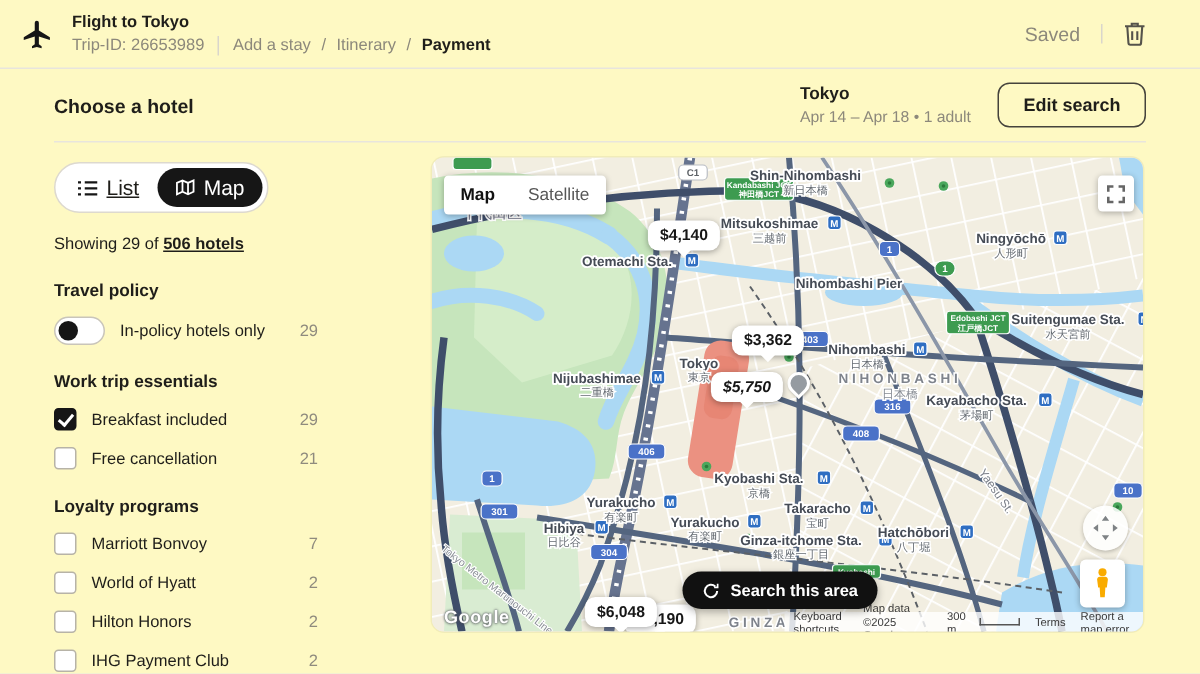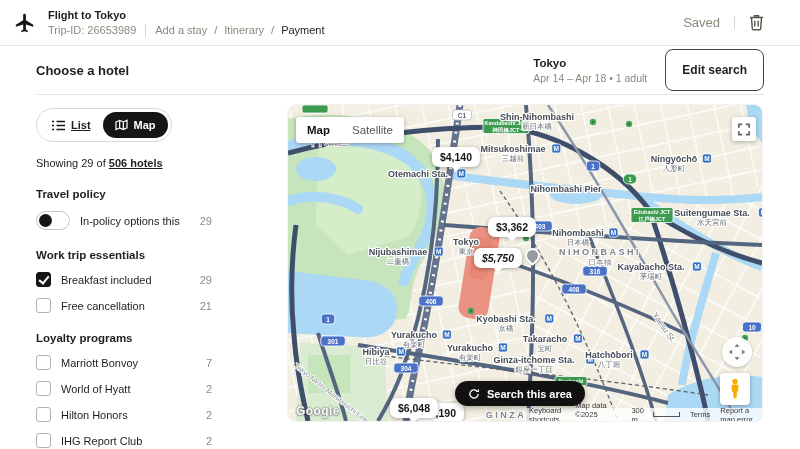--- a/index.html
+++ b/index.html
@@ -1,47 +1,47 @@
 <!DOCTYPE html>
 <html><head>
 <meta charset="utf-8">
 <style>
   html,body{margin:0;padding:0;background:#e9e7e0;}
-  .page{position:relative;width:800px;height:449px;background:#ffffff;overflow:hidden;
+  .page{position:relative;width:800px;height:449px;background:#fef9c3;overflow:hidden;
         font-family:"Liberation Sans",sans-serif;color:#1f1e1a;}
   
   .topbar{height:46px;display:flex;align-items:center;justify-content:space-between;
           padding:0 36px 0 14px;border-bottom:1px solid #e8e5dd;box-sizing:border-box;}
   .brand{display:flex;align-items:center;gap:12px;}
   .trip-title{font-size:11px;font-weight:700;}
   .trip-meta{display:flex;align-items:center;gap:9px;font-size:11px;color:#8c887b;margin-top:3px;}
   .vdiv{width:1px;height:13px;background:#d9d6cc;}
   .crumbs{display:flex;align-items:center;gap:7px;}
   .crumbs a{color:#8c887b;text-decoration:none;cursor:pointer;}
   .crumbs .slash{color:#8c887b;}
-  .crumbs a.active{color:#1f1e1a;font-weight:400;}
+  .crumbs a.active{color:#1f1e1a;font-weight:700;}
   .top-right{display:flex;align-items:center;gap:14px;}
   .saved{font-size:13px;color:#8c887b;}
   .icon-btn{background:none;border:none;padding:0;cursor:pointer;display:flex;align-items:center;}
   
   .subheader{margin:0 36px;height:48px;display:flex;align-items:center;justify-content:space-between;
              border-bottom:1px solid #e8e5dd;}
   .page-title{font-size:13px;font-weight:600;margin:0;}
   .sub-right{display:flex;align-items:center;gap:18px;}
   .dest-name{font-size:11.5px;font-weight:700;}
   .dest-dates{font-size:10.5px;color:#8c887b;margin-top:3px;}
-  .edit-btn{height:42px;padding:0 16px;border:1px solid #45433c;border-radius:8px;background:transparent;
+  .edit-btn{height:30px;padding:0 16px;border:1px solid #45433c;border-radius:8px;background:transparent;
             font-family:inherit;font-size:12px;font-weight:600;color:#1f1e1a;cursor:pointer;}
   
   .content{position:relative;height:354px;}
   .sidebar{position:absolute;left:36px;top:13px;width:176px;}
   .segctl{display:inline-flex;align-items:center;background:#fff;border:1px solid #ddd9cf;
           border-radius:20px;padding:3px;}
   .seg{display:flex;align-items:center;gap:6px;height:26px;padding:0 12px;border-radius:14px;
-       font-size:11px;font-weight:700;cursor:pointer;border:none;background:none;font-family:inherit;}
+       font-size:14px;font-weight:400;cursor:pointer;border:none;background:none;font-family:inherit;}
   .seg.list-seg{color:#1f1e1a;}
   .seg.list-seg .seg-label{text-decoration:underline;}
   .seg.map-seg{background:#161616;color:#fff;}
   .results{margin-top:15px;font-size:11px;color:#1f1e1a;}
   .results a{color:#1f1e1a;font-weight:600;text-decoration:underline;cursor:pointer;}
   .filter-title{margin:19px 0 11px;font-size:11.5px;font-weight:600;}
   .frow{display:flex;align-items:center;gap:10px;margin-bottom:11px;font-size:11px;}
   .frow .count{margin-left:auto;color:#8f8b7e;}
   .toggle{position:relative;width:34px;height:19px;border:1px solid #c9c5ba;border-radius:10px;
           background:#fff;box-sizing:border-box;flex:none;cursor:pointer;}
@@ -178,21 +178,21 @@
         </button>
       </div>
 
       <div class="results">
         <span>Showing 29 of </span><a>506 hotels</a>
       </div>
 
       <div class="filter-title">Travel policy</div>
       <div class="frow">
         <span class="toggle"></span>
-        <span>In-policy options this</span>
+        <span>In-policy hotels only</span>
         <span class="count">29</span>
       </div>
 
       <div class="filter-title">Work trip essentials</div>
       <div class="frow">
         <span class="cb checked"></span>
         <span>Breakfast included</span>
         <span class="count">29</span>
       </div>
       <div class="frow">
@@ -212,21 +212,21 @@
         <span>World of Hyatt</span>
         <span class="count">2</span>
       </div>
       <div class="frow">
         <span class="cb"></span>
         <span>Hilton Honors</span>
         <span class="count">2</span>
       </div>
       <div class="frow">
         <span class="cb"></span>
-        <span>IHG Report Club</span>
+        <span>IHG Payment Club</span>
         <span class="count">2</span>
       </div>
       
 
       
     </aside>
 
     <section class="map-wrap">
       <svg class="geo" viewBox="0 0 474 316" width="474" height="316">
         <defs>

